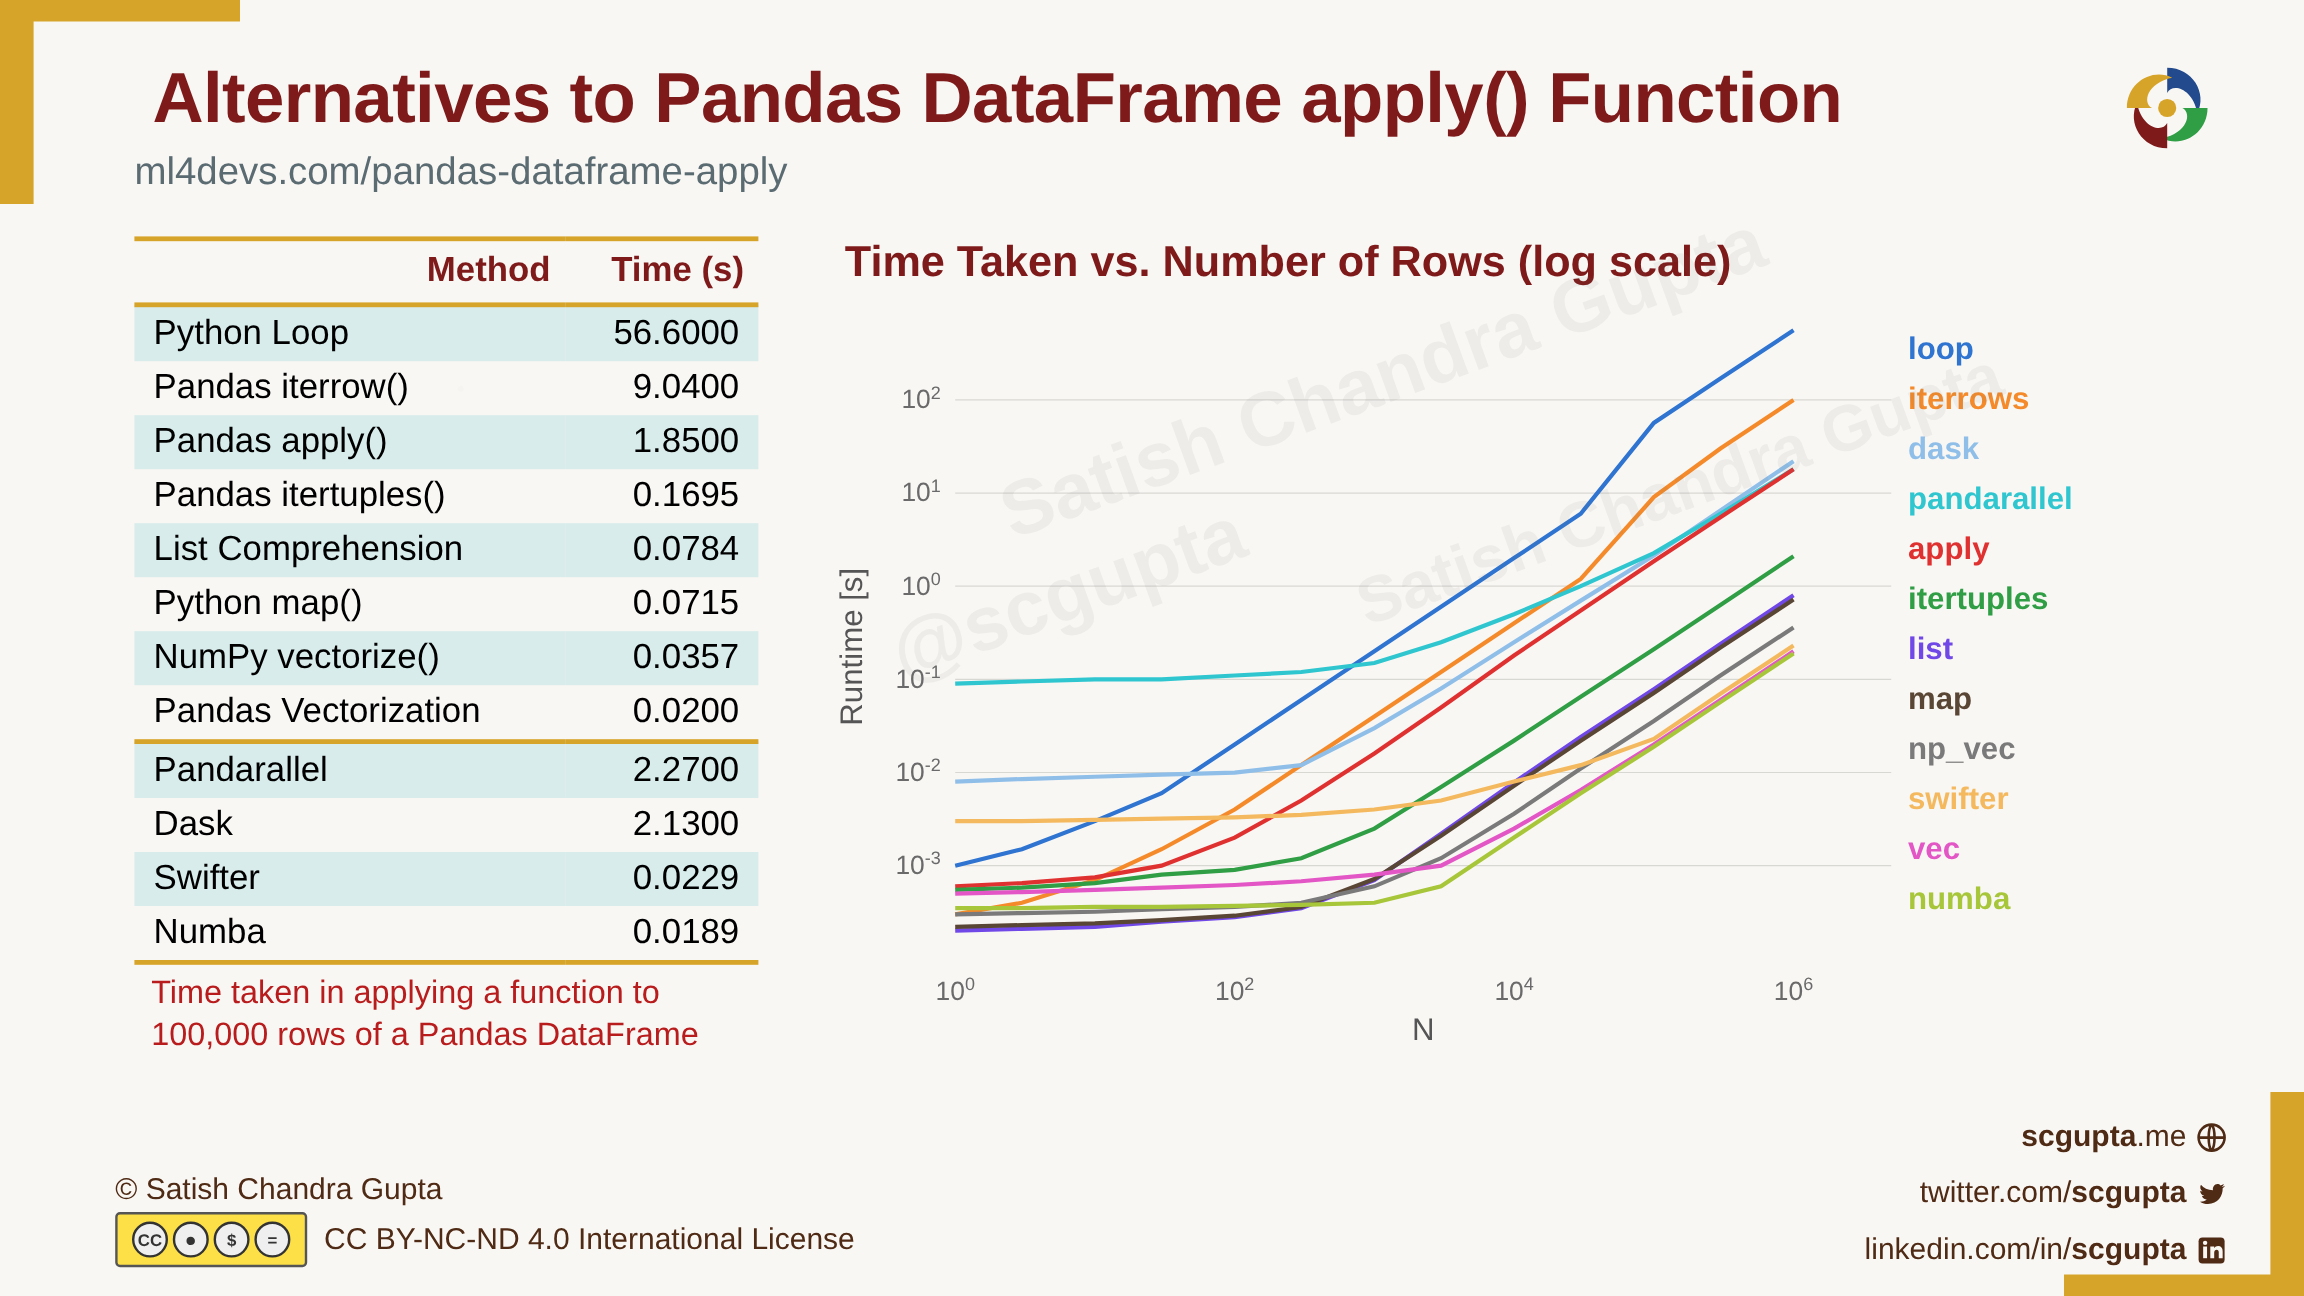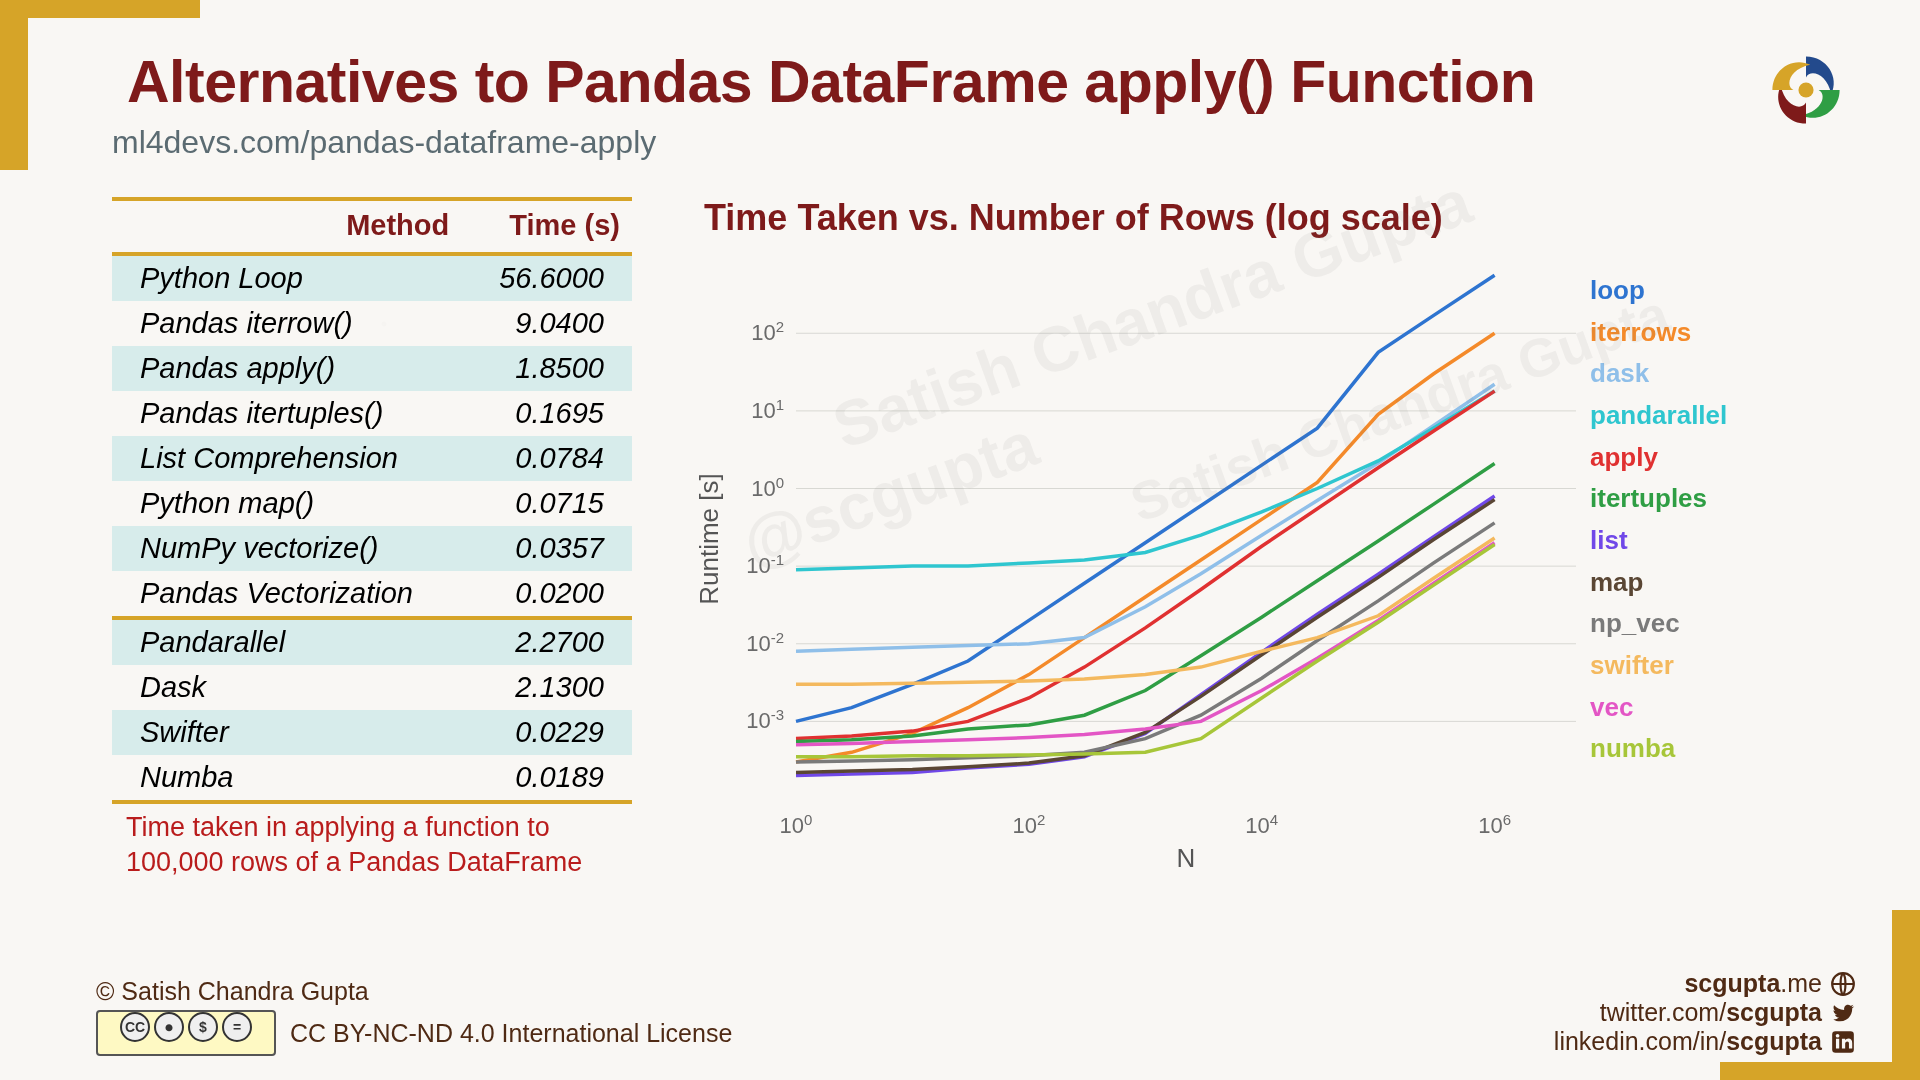--- a/index.html
+++ b/index.html
@@ -63,22 +63,21 @@
   }
   table.method-table thead th {
     text-align: right;
     font-weight: 800;
     color: #7e1a1a;
     padding: 8px 12px 10px;
     border-top: 4px solid #d6a428;
     border-bottom: 4px solid #d6a428;
   }
   table.method-table tbody td {
-    padding: 6px 28px;
-    font-style: italic;
+    padding: 6px 16px;
   }
   table.method-table tbody td:first-child { text-align: left; }
   table.method-table tbody td:last-child  { text-align: right; font-variant-numeric: tabular-nums; }
   table.method-table tbody tr:nth-child(odd) td { background: #d7eceb; }
   table.method-table tbody tr.sep td {
     border-top: 4px solid #d6a428;
   }
   table.method-table tbody tr.last td {
     border-bottom: 4px solid #d6a428;
   }
@@ -119,29 +118,29 @@
     left: 96px; right: 64px; bottom: 24px;
     display: flex;
     justify-content: space-between;
     align-items: flex-end;
     font-size: 25px;
     color: #4f2a14;
   }
   .footer .left { display: flex; flex-direction: column; gap: 4px; }
   .footer .license-row { display: flex; align-items: center; gap: 14px; }
   .footer .license-text { display: flex; flex-direction: column; line-height: 1.2; text-align: center; }
-  .footer .right { text-align: right; display: flex; flex-direction: column; gap: 0; align-items: flex-end; }
+  .footer .right { text-align: right; display: flex; flex-direction: column; gap: 18px; align-items: flex-end; }
   .footer .right .row { display: flex; align-items: center; gap: 8px; }
   .footer .bold { font-weight: 700; }
   .cc-badge {
-    width: 180px; height: 46px;
-    background: #fef9c3;
+    width: 160px; height: 46px;
+    background: #fde047;
     border: 2px solid #555;
     border-radius: 4px;
-    display: flex; align-items: flex-start; justify-content: center; gap: 4px;
+    display: flex; align-items: center; justify-content: center; gap: 4px;
     padding: 0 6px;
   }
   .cc-badge .circ {
     width: 30px; height: 30px; border: 2.5px solid #333; border-radius: 50%;
     display:flex; align-items:center; justify-content:center;
     font-size: 14px; font-weight: 800; color:#333; background:#efefef;
   }
   .logo { position: absolute; top: 48px; right: 72px; }
   .social-icon { width:26px; height:26px; display:inline-block; }
 </style>

